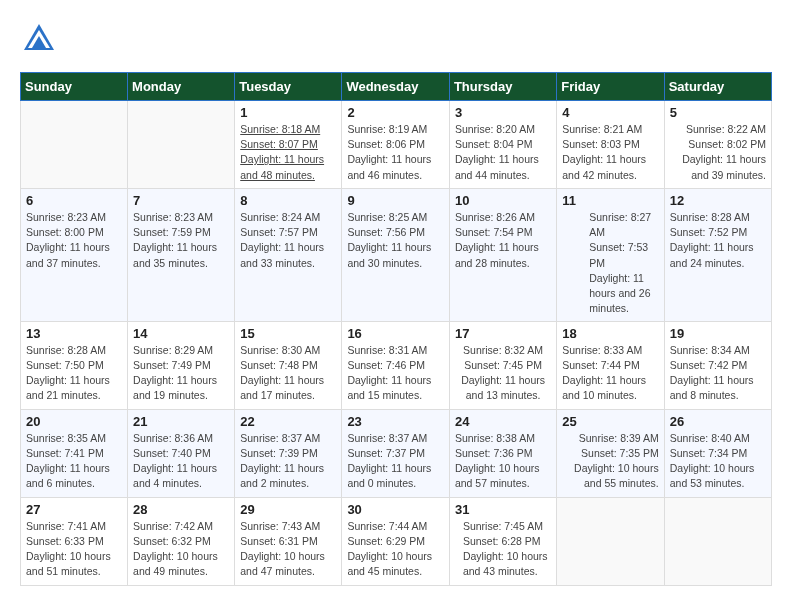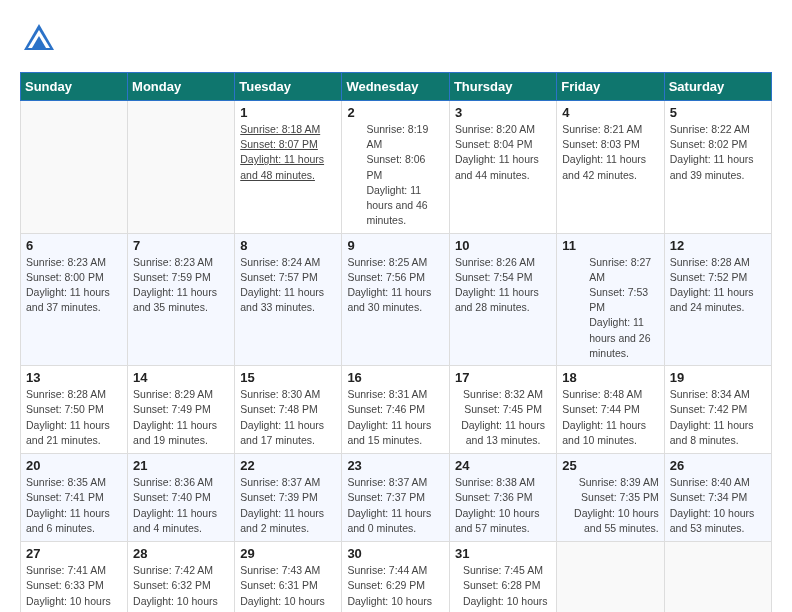--- a/index.html
+++ b/index.html
@@ -28,21 +28,21 @@
     .location {
       font-size: 16px;
       color: #555;
     }
     .calendar {
       width: 100%;
       border-collapse: collapse;
       font-size: 11px;
     }
     .calendar th {
-      background-color: #0f766e;
+      background-color: #14532d;
       color: #fff;
       padding: 6px 4px;
       text-align: left;
       font-size: 13px;
       font-weight: bold;
       border: 1px solid #2b72c8;
     }
     .calendar td {
       border: 1px solid #ddd;
       vertical-align: top;
@@ -133,39 +133,39 @@
         <td class="empty-cell"></td>
         <td class="empty-cell"></td>
         <td>
           <span class="day-number">1</span>
           <div class="day-info" style="white-space: pre-line; text-decoration: underline;">Sunrise: 8:18 AM
 Sunset: 8:07 PM
 Daylight: 11 hours and 48 minutes.</div>
         </td>
         <td>
           <span class="day-number">2</span>
-          <div class="day-info" style="white-space: pre-line; margin-left: 19px;">Sunrise: 8:19 AM
+          <div class="day-info" style="white-space: pre-line;">Sunrise: 8:19 AM
 Sunset: 8:06 PM
 Daylight: 11 hours and 46 minutes.</div>
         </td>
         <td>
           <span class="day-number">3</span>
           <div class="day-info" style="white-space: pre-line;">Sunrise: 8:20 AM
 Sunset: 8:04 PM
 Daylight: 11 hours and 44 minutes.</div>
         </td>
         <td>
           <span class="day-number">4</span>
           <div class="day-info" style="white-space: pre-line;">Sunrise: 8:21 AM
 Sunset: 8:03 PM
 Daylight: 11 hours and 42 minutes.</div>
         </td>
         <td>
           <span class="day-number">5</span>
-          <div class="day-info" style="white-space: pre-line;">Sunrise: 8:22 AM
+          <div class="day-info" style="white-space: pre-line; text-align: right;">Sunrise: 8:22 AM
 Sunset: 8:02 PM
 Daylight: 11 hours and 39 minutes.</div>
         </td>
       </tr>
       <tr>
         <td>
           <span class="day-number">6</span>
           <div class="day-info" style="white-space: pre-line;">Sunrise: 8:23 AM
 Sunset: 8:00 PM
 Daylight: 11 hours and 37 minutes.</div>
@@ -233,21 +233,21 @@
 Daylight: 11 hours and 15 minutes.</div>
         </td>
         <td>
           <span class="day-number">17</span>
           <div class="day-info" style="white-space: pre-line; text-align: center;">Sunrise: 8:32 AM
 Sunset: 7:45 PM
 Daylight: 11 hours and 13 minutes.</div>
         </td>
         <td>
           <span class="day-number">18</span>
-          <div class="day-info" style="white-space: pre-line;">Sunrise: 8:48 AM
+          <div class="day-info" style="white-space: pre-line;">Sunrise: 8:33 AM
 Sunset: 7:44 PM
 Daylight: 11 hours and 10 minutes.</div>
         </td>
         <td>
           <span class="day-number">19</span>
           <div class="day-info" style="white-space: pre-line;">Sunrise: 8:34 AM
 Sunset: 7:42 PM
 Daylight: 11 hours and 8 minutes.</div>
         </td>
       </tr>

